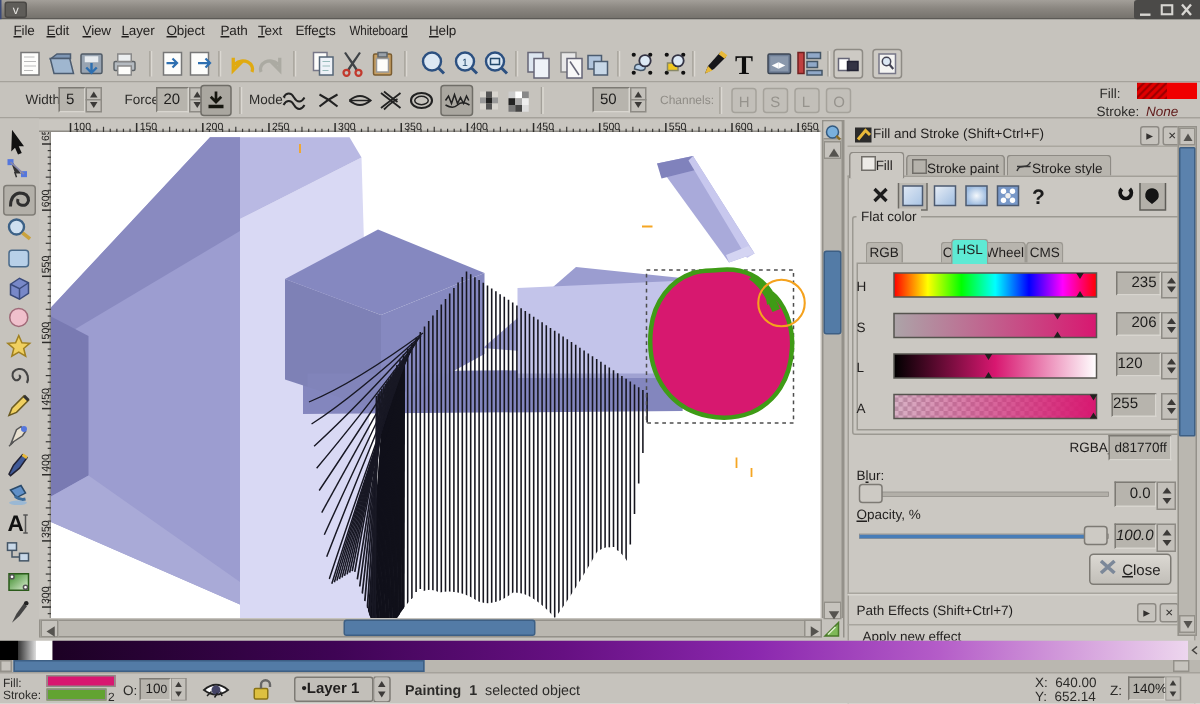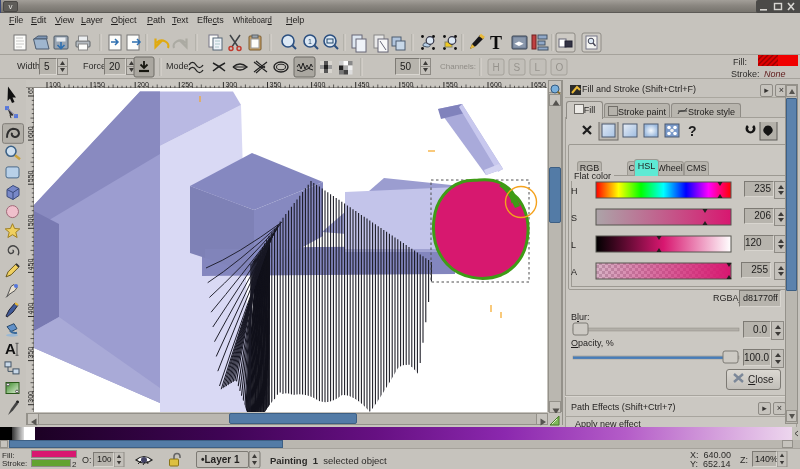--- a/index.html
+++ b/index.html
@@ -868,21 +868,21 @@
             <stop offset="0.5" stop-color="#d81770"></stop>
             <stop offset="1" stop-color="#ffffff"></stop>
           </linearGradient>
       <linearGradient id="agrad" x1="0" y1="0" x2="1" y2="0">
             <stop offset="0" stop-color="#d81770" stop-opacity="0.15"></stop>
             <stop offset="1" stop-color="#d81770"></stop>
           </linearGradient>
       </defs>
     </svg>
 
-    <span class="abs" style="left:8px;top:59px;font-size:9px;color:#211f1e;background:#cbc8c2;padding:0 3px;z-index:3;margin-top:32px;">Flat color</span>
+    <span class="abs" style="left:8px;top:59px;font-size:9px;color:#211f1e;background:#cbc8c2;padding:0 3px;z-index:3;">Flat color</span>
     <div class="abs" style="left:5px;top:64px;width:228px;height:146px;border:1px solid #9c9992;border-radius:2px;"></div>
 
     <div class="abs ctab" style="left:14px;top:81px;width:25px;">RGB</div>
     <div class="abs ctab ctabactive" style="left:39px;top:79px;width:25px;">HSL</div>
     <div class="abs ctab" style="left:64px;top:81px;width:29px;">CMYK</div>
     <div class="abs ctab" style="left:93px;top:81px;width:28px;">Wheel</div>
     <div class="abs ctab" style="left:121px;top:81px;width:25px;">CMS</div>
     <div class="abs" style="left:8px;top:95px;width:222px;height:112px;border:1px solid #9c9992;background:#cbc8c2;"></div>
 
     <svg class="abs" style="left:0;top:98px;" width="236" height="112">
@@ -910,41 +910,41 @@
             <stop offset="1" stop-color="#ff0000"></stop>
       </linearGradient>
         </defs>
     </svg>
     <span class="entry" style="left:181px;top:101px;width:30px;height:16px;text-align:right;padding:1px 2px 0 0;">235</span>
       <span class="spin sp" style="left:211px;top:101px;"></span>
     <span class="entry" style="left:181px;top:128px;width:30px;height:16px;text-align:right;padding:1px 2px 0 0;">206</span>
       <span class="spin sp" style="left:211px;top:128px;"></span>
     <span class="entry" style="left:181px;top:155px;width:30px;height:16px;text-align:right;padding:1px 18px 0 0;">120</span>
       <span class="spin sp" style="left:211px;top:155px;"></span>
-    <span class="entry" style="left:178px;top:182px;width:30px;height:16px;text-align:right;padding:1px 2px 0 0;">255</span>
+    <span class="entry" style="left:178px;top:182px;width:30px;height:16px;padding:1px 2px 0 0;">255</span>
       <span class="spin sp" style="left:211px;top:182px;"></span>
 
     <span class="abs" style="left:150px;top:213px;font-size:9px;color:#211f1e;">RGBA<span style="text-decoration:underline">:</span></span>
     <span class="entry" style="left:176px;top:210px;width:42px;height:17px;padding:2px 0 0 3px;font-size:9px;">d81770ff</span>
 
     <span class="abs" style="left:8px;top:232px;font-size:9px;color:#211f1e;">B<u>l</u>ur:</span>
     <svg class="abs" style="left:8px;top:242px" width="170" height="14">
       <rect x="2" y="6" width="166" height="3" fill="#b2afa8" stroke="#8e8b85" stroke-width="0.5"></rect>
       <rect x="2" y="1" width="15" height="12" rx="2" fill="#cdcac4" stroke="#7d7a74"></rect>
     </svg>
     <span class="entry" style="left:180px;top:241px;width:28px;height:17px;text-align:right;padding:2px 3px 0 0;">0.0</span>
       <span class="spin sp2" style="left:208px;top:241px;"></span>
 
     <span class="abs" style="left:8px;top:258px;font-size:9px;color:#211f1e;"><u>O</u>pacity, %</span>
     <svg class="abs" style="left:8px;top:270px" width="170" height="14">
       <rect x="2" y="6" width="166" height="3" fill="#b2afa8" stroke="#8e8b85" stroke-width="0.5"></rect>
       <rect x="2" y="6.5" width="152" height="2.4" fill="#477db8"></rect>
       <rect x="152" y="1" width="15" height="12" rx="2" fill="#cdcac4" stroke="#7d7a74"></rect>
     </svg>
-    <span class="entry" style="left:180px;top:269px;width:28px;height:17px;text-align:right;padding:2px 3px 0 0;">100.0</span>
+    <span class="entry" style="left:180px;top:269px;width:28px;height:17px;text-align:right;padding:2px 3px 0 0;font-style:italic;">100.0</span>
       <span class="spin sp2" style="left:208px;top:269px;"></span>
 
     <div class="abs" style="left:163px;top:289px;width:55px;height:21px;background:linear-gradient(#dbd8d2,#c2bfb9);border:1px solid #7d7a74;border-radius:3px;font-size:10px;color:#211f1e;text-align:center;padding-top:3px;">
       <svg width="12" height="10">
           <path d="M1,1 L10,9 M10,1 L1,9" stroke="#7c8899" stroke-width="2.4"></path>
         </svg> <u>C</u>lose</div>
 
     <div class="abs" style="left:2px;top:315px;width:232px;height:2px;border-top:1px solid #a8a59e;border-bottom:1px solid #d8d5cf;"></div>
     <span class="abs" style="left:8px;top:322px;font-size:9px;color:#211f1e;">Path Effects (Shift+Ctrl+7)</span>
     <span class="abs pbtn" style="left:195px;top:322px;">▸</span>

